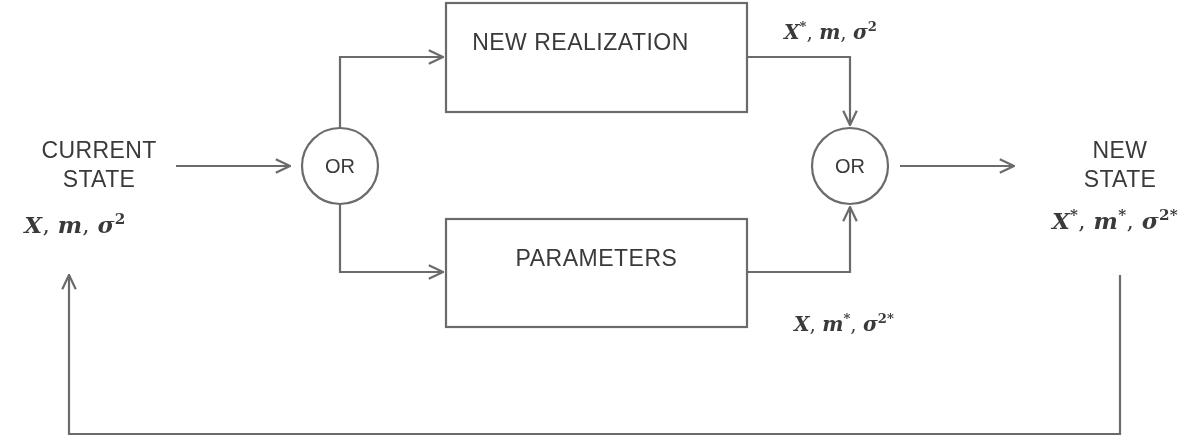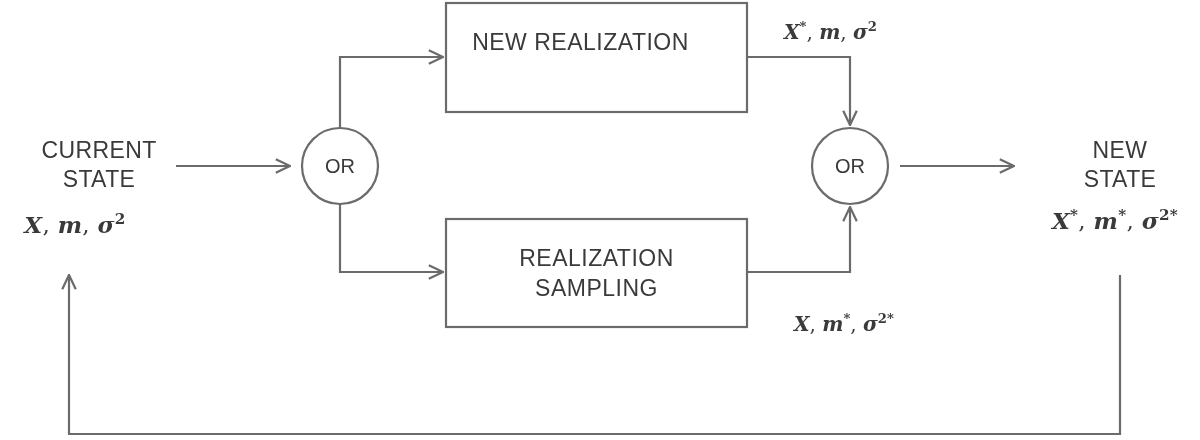--- a/index.html
+++ b/index.html
@@ -142,21 +142,20 @@
 <div class="node-label state-title" id="new-state-title">
   <div>NEW</div>
   <div>STATE</div>
 </div>
 <div class="node-label state-vars" id="new-state-vars"><span>X</span><span class="up">*</span><span class="comma">, </span><span>m</span><span class="up">*</span><span class="comma">, </span><span>σ</span><span class="up">2*</span></div>
 
 <div class="box-text" id="mpp-box-text">
   <div>NEW REALIZATION</div>
 </div>
 <div class="box-text" id="sampling-box-text">
-  <div>REALIZATION</div>
-  <div>SAMPLING</div>
+  <div>PARAMETERS</div>
 </div>
 
 <div class="or-text" id="or-left-text">OR</div>
 <div class="or-text" id="or-right-text">OR</div>
 
 <div class="edge-label" id="top-edge-label"><span>X</span><span class="up">*</span><span class="comma">, </span><span>m</span><span class="comma">, </span><span>σ</span><span class="up">2</span></div>
 <div class="edge-label" id="bottom-edge-label"><span>X</span><span class="comma">, </span><span>m</span><span class="up">*</span><span class="comma">, </span><span>σ</span><span class="up">2*</span></div>
 
 </body></html>

